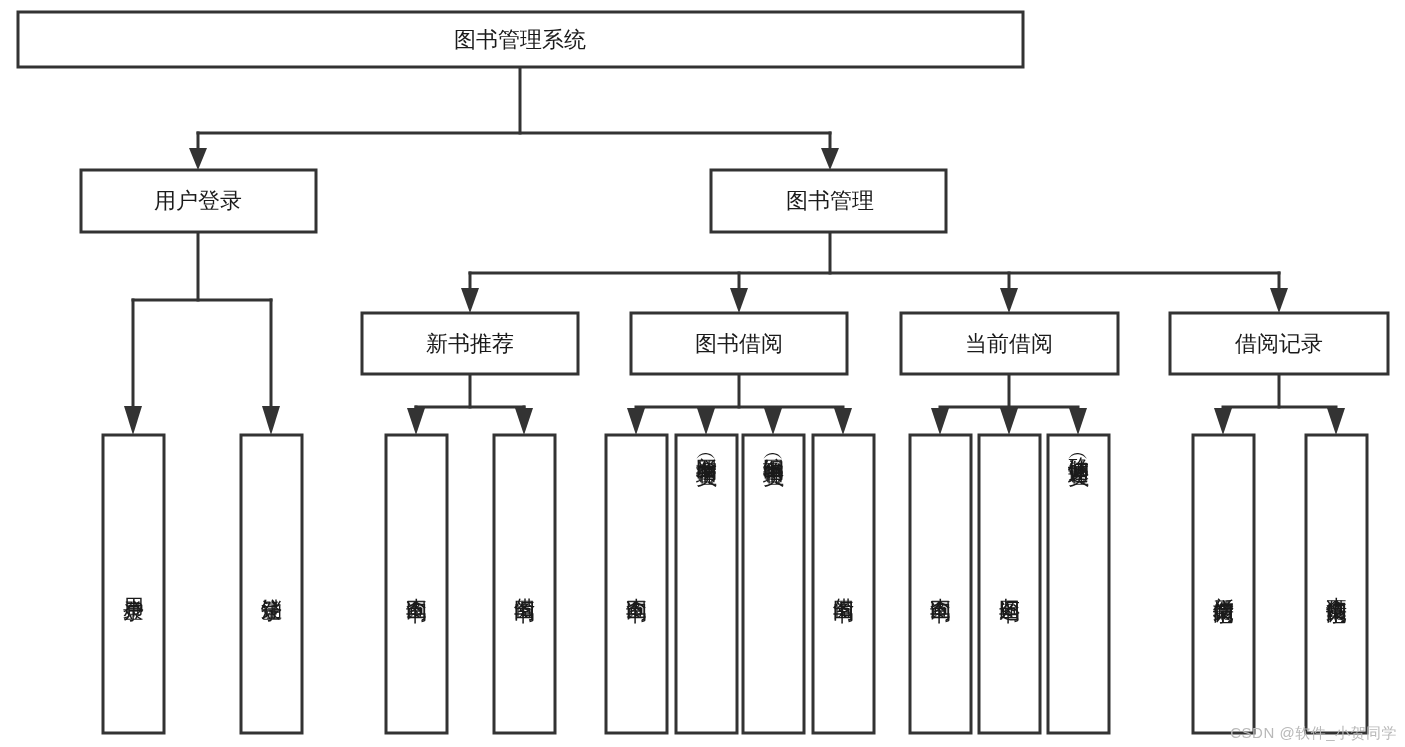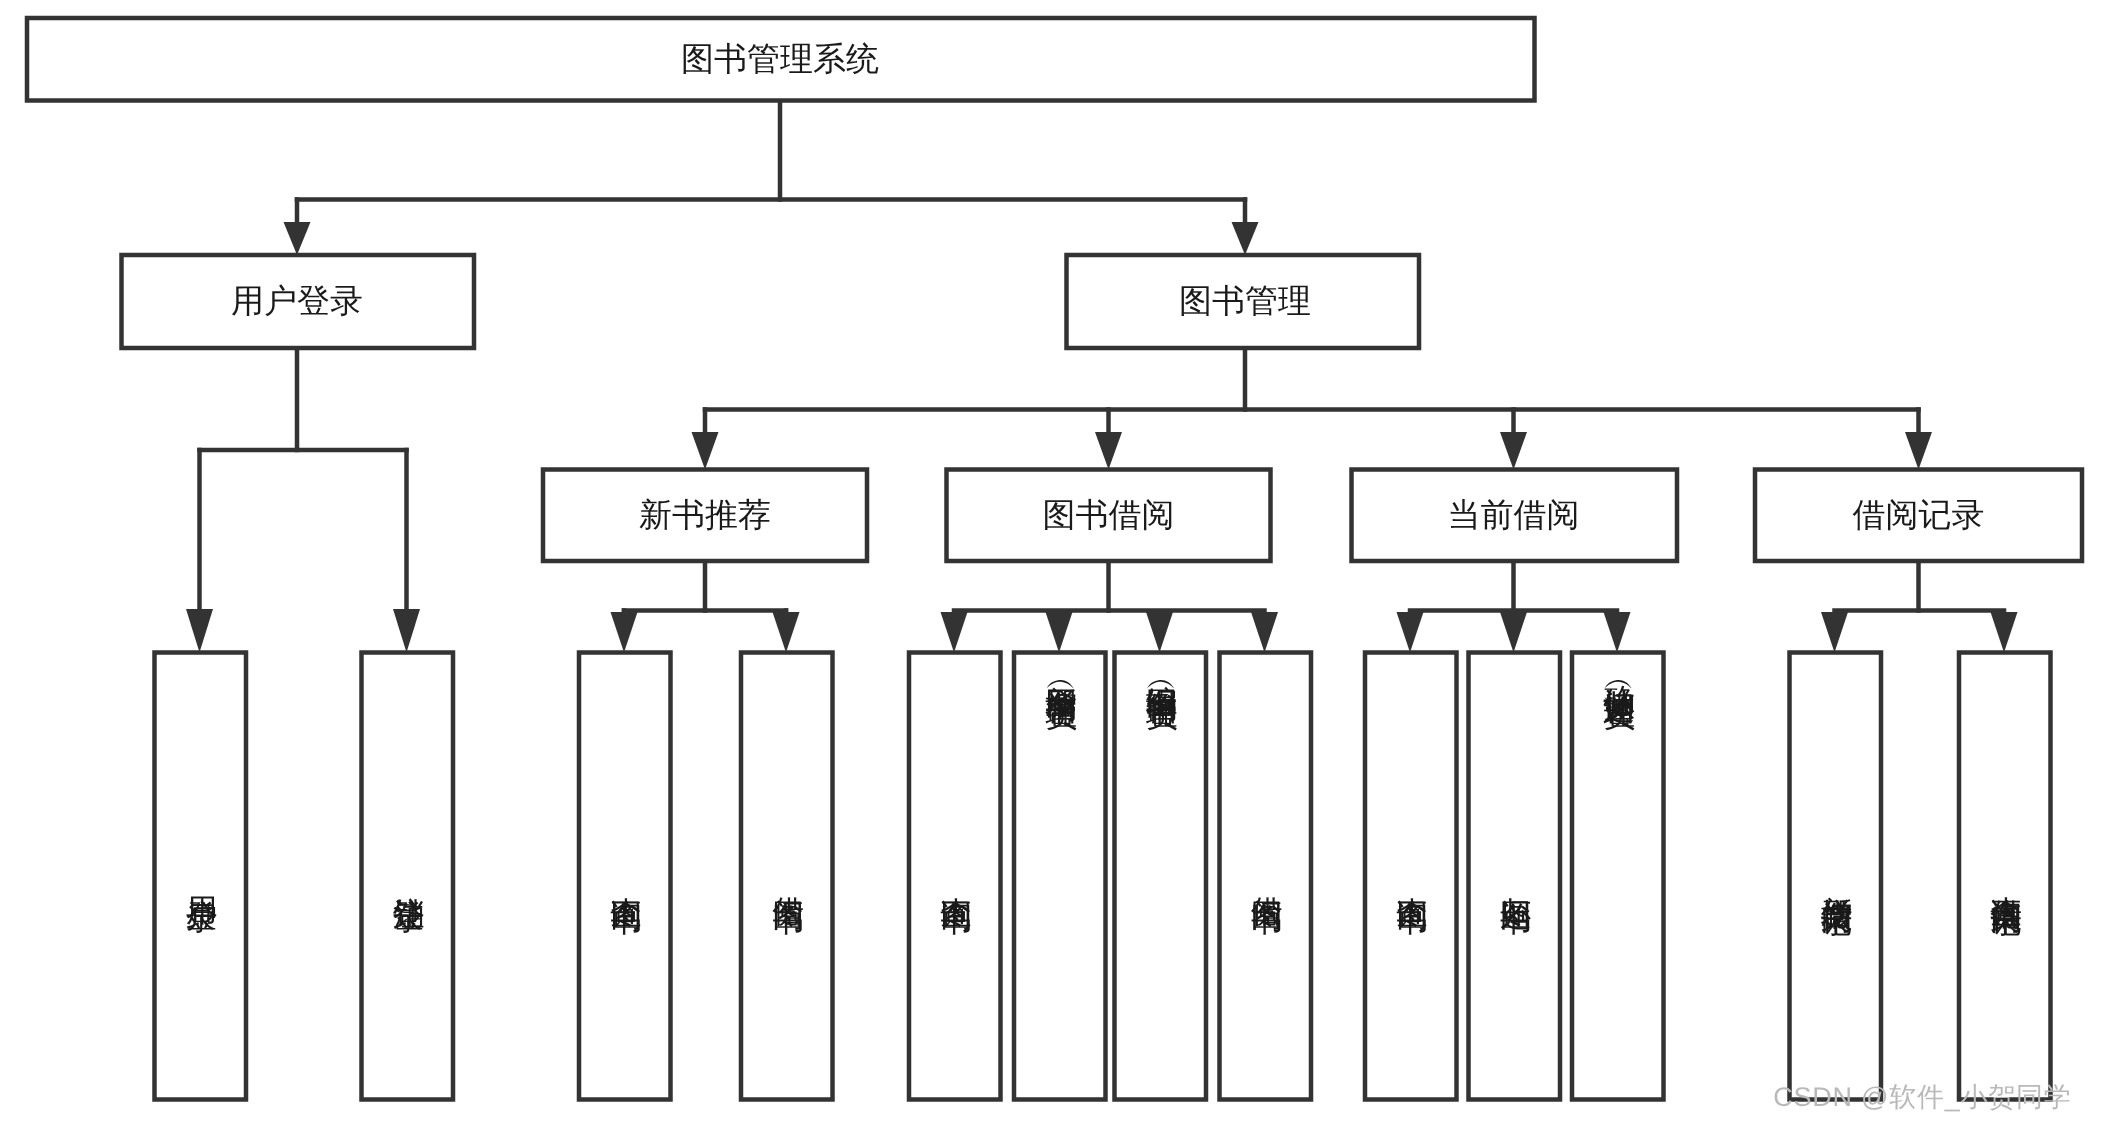--- a/index.html
+++ b/index.html
@@ -61,24 +61,24 @@
     text-orientation: upright;
     font-family: "Liberation Sans", "DejaVu Sans", sans-serif;
     font-size: 21px;
     line-height: 1.05;
     color: #1a1a1a;
     letter-spacing: 1.5px;
     white-space: nowrap;
   }
   .watermark {
     position: absolute;
-    right: 24px;
+    right: 8px;
     bottom: 4px;
     font-family: "Liberation Sans", "DejaVu Sans", sans-serif;
-    font-size: 18px;
+    font-size: 15px;
     color: #b9b9b9;
     letter-spacing: 0.5px;
     white-space: nowrap;
   }
 </style>
 </head>
 <body>
 
 <div id="diagram-root">
 

